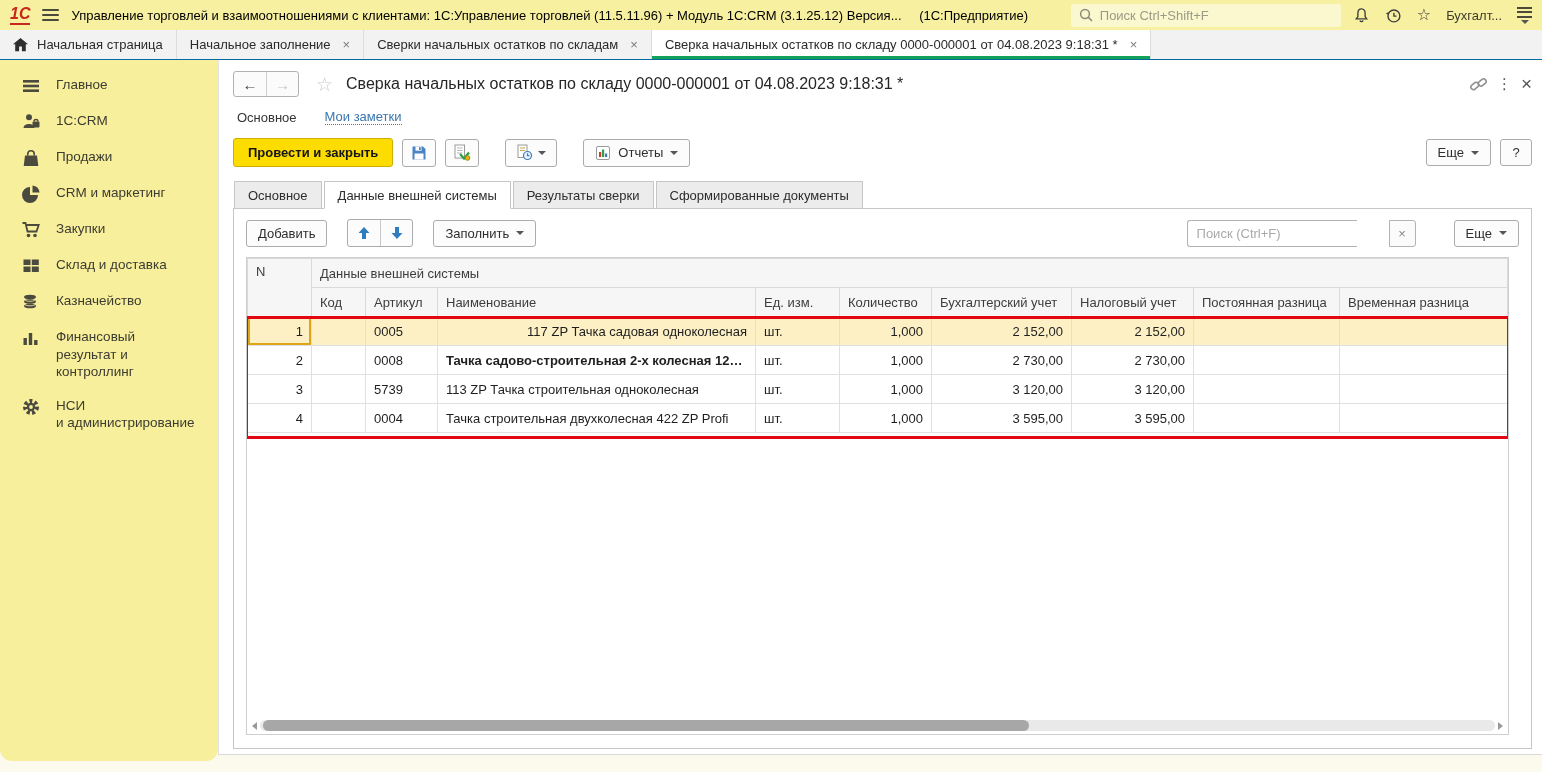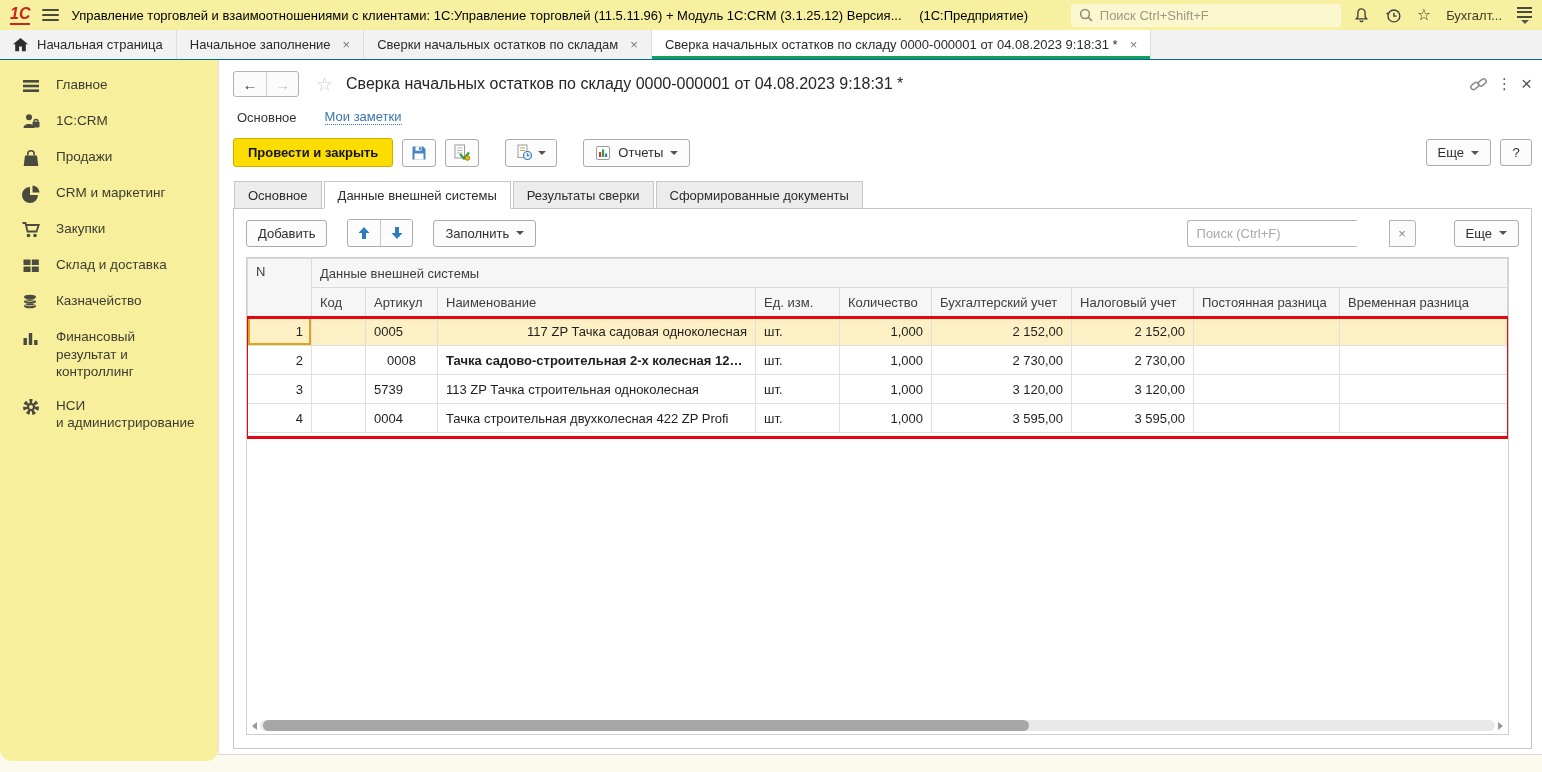--- a/index.html
+++ b/index.html
@@ -423,21 +423,21 @@
                   <td style="text-align: left;">шт.</td>
                   <td style="text-align: right;">1,000</td>
                   <td style="text-align: right;">2 152,00</td>
                   <td style="text-align: right;">2 152,00</td>
                   <td style="text-align: right;"></td>
                   <td style="text-align: right;"></td>
                 </tr>
                 <tr>
                   <td style="text-align: right;">2</td>
                   <td style="text-align: left;"></td>
-                  <td style="text-align: center;">0008</td>
+                  <td style="text-align: left;">0008</td>
                   <td style="text-align: left; font-weight: bold;">Тачка садово-строительная 2-х колесная 124 ...</td>
                   <td style="text-align: left;">шт.</td>
                   <td style="text-align: right;">1,000</td>
                   <td style="text-align: right;">2 730,00</td>
                   <td style="text-align: right;">2 730,00</td>
                   <td style="text-align: right;"></td>
                   <td style="text-align: right;"></td>
                 </tr>
                 <tr>
                   <td style="text-align: right;">3</td>

